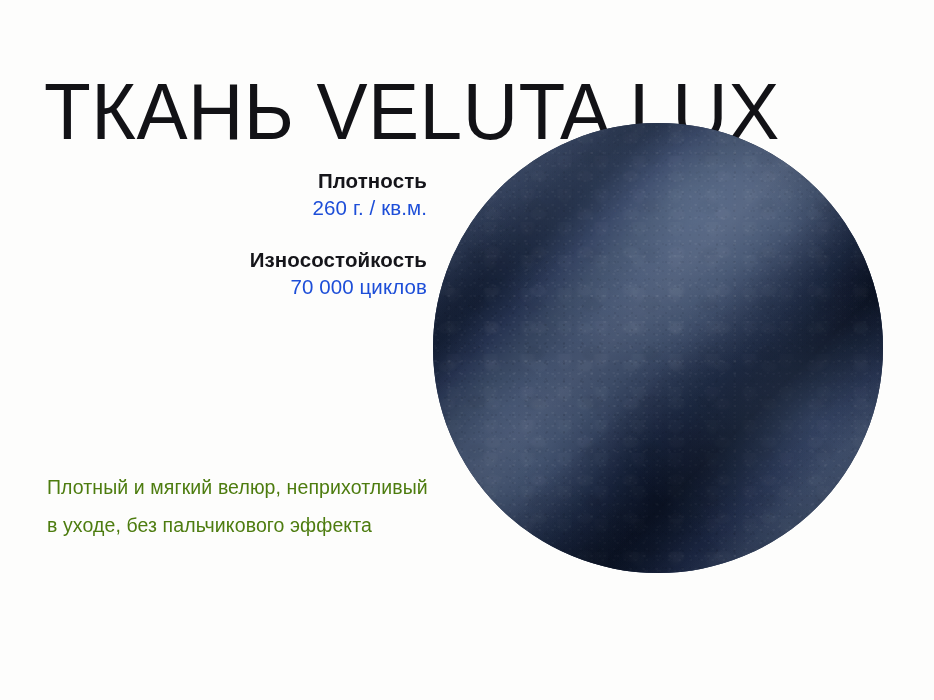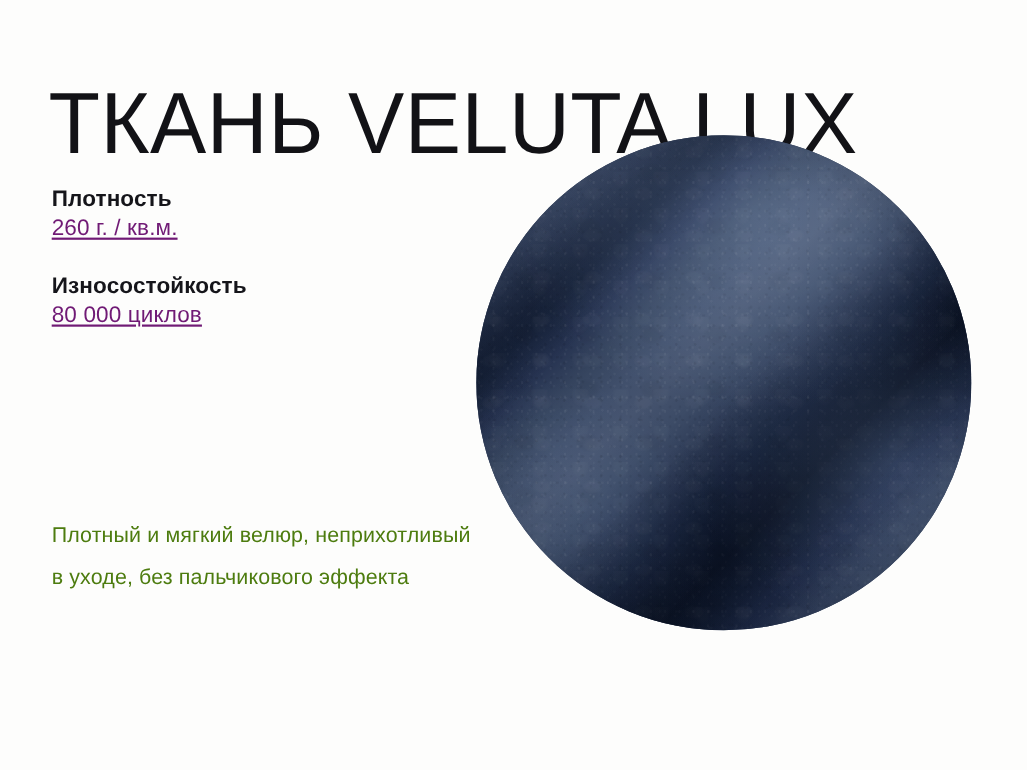--- a/index.html
+++ b/index.html
@@ -43,40 +43,40 @@
   
   .specs {
     position: absolute;
     left: 47px;
     top: 168px;
     width: 380px;
   }
 
   .spec-group {
     margin-bottom: 26px;
+    text-align: right;
   }
   .spec-group:last-of-type {
     margin-bottom: 0;
   }
 
   .spec-label {
     font-size: 20.5px;
     line-height: 26px;
     font-weight: 700;
     letter-spacing: 0.1px;
     color: #15151a;
   }
 
   .spec-value {
     font-size: 20.5px;
     line-height: 27px;
     font-weight: 400;
     letter-spacing: 0.1px;
-    color: #701a75;
-    text-decoration: underline;
+    color: #1d4ed8;
   }
 
   .spec-value.cont {
     margin-top: 13px;
   }
 
   
   .description {
     position: absolute;
     left: 47px;
@@ -206,21 +206,21 @@
   <div class="specs">
 
     <div class="spec-group">
       <div class="spec-label">Плотность</div>
       <div class="spec-value">260 г. / кв.м.</div>
     </div>
 
 
     <div class="spec-group">
       <div class="spec-label">Износостойкость</div>
-      <div class="spec-value">80 000 циклов</div>
+      <div class="spec-value">70 000 циклов</div>
     </div>
 
   </div>
 
   <p class="description">Плотный и мягкий велюр, неприхотливый в уходе, без пальчикового эффекта</p>
 
   <div class="swatch">
     <div class="swatch-layer swatch-bands"></div>
     <div class="swatch-layer swatch-nap"></div>
     <div class="swatch-layer swatch-texture"></div>

